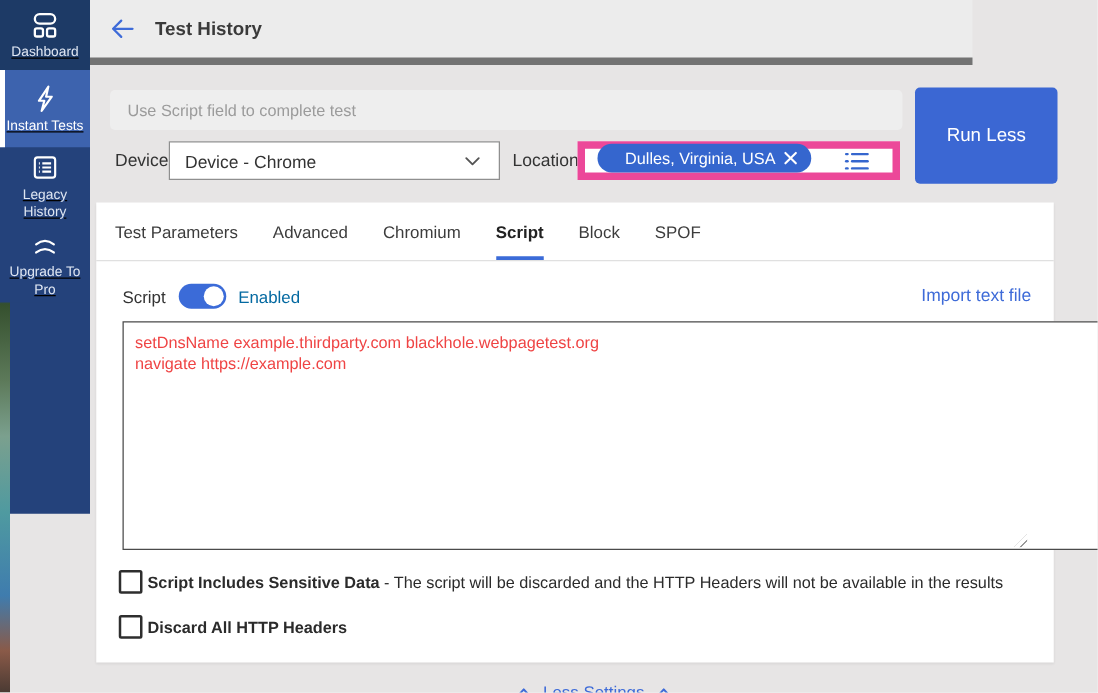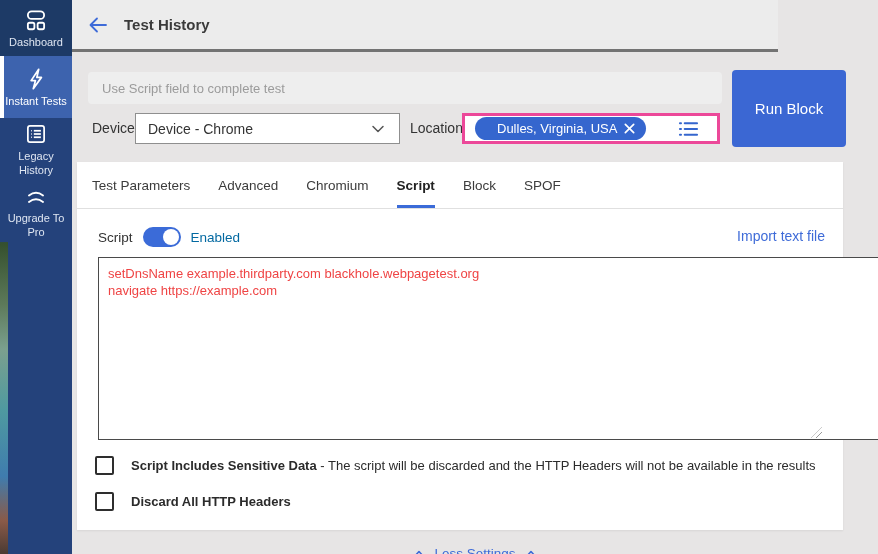--- a/index.html
+++ b/index.html
@@ -1,50 +1,50 @@
 <!DOCTYPE html>
 <html><head>
 <meta charset="utf-8">
 <style>
   * { margin:0; padding:0; box-sizing:border-box; }
   html,body { width:878px; height:554px; overflow:hidden; font-family:"Liberation Sans", sans-serif; background:#e7e5e5; position:relative; }
 
   
-  .sidebar { position:absolute; left:0; top:0; width:72px; height:554px; background:#24427b; z-index:5; }
+  .sidebar { position:absolute; left:0; top:0; width:72px; height:411px; background:#24427b; z-index:5;text-decoration:underline; }
   .sidebar .photo-strip { position:absolute; left:0; top:0; width:8px; height:554px;
     background:linear-gradient(180deg,#24427b 0%,#24427b 42%,#35502e 44%,#5d7a5a 55%,#7ba08e 63%,#4f9aa0 74%,#3f7cae 86%,#8a5a48 94%,#4a3a33 100%); }
   .nav-item { position:relative; width:72px; display:flex; flex-direction:column; align-items:center; justify-content:center; gap:3px; color:#dfe6f2; background:#24427b; }
   .nav-item .nav-label { font-size:11px; line-height:1.25; text-align:center; width:64px; }
   .nav-item.first { height:56px; background:#1d3a66; }
   .nav-item.active { height:62px; background:#3d63ae; box-shadow:inset 4px 0 0 #ffffff; color:#ffffff; }
   .nav-item.plain { height:62px; }
   .nav-icon { width:26px; height:26px; display:block; }
 
   
-  .header { position:absolute; left:72px; top:0; width:706px; height:52px; background:#ececec; border-bottom:3px solid #737373; display:flex; align-items:center; z-index:4; }
+  .header { position:absolute; left:72px; top:0; width:706px; height:52px; background:#ececec; border-bottom:6px solid #737373; display:flex; align-items:center; z-index:4; }
   .back-arrow { width:24px; height:24px; margin-left:14px; }
   .header-title { font-size:15px; color:#3a3a3a; margin-left:14px; }
 
   
   .main { position:absolute; left:72px; top:52px; width:806px; height:502px; background:#e7e5e5; }
 
   .script-field { position:absolute; left:16px; top:20px; width:634px; height:32px; background:#eeeeee; border:none; border-radius:4px; padding:0 14px; font-size:13px; color:#444; font-family:"Liberation Sans", sans-serif; }
   .script-field::placeholder { color:#9b9b9b; opacity:1; }
 
   .run-btn { position:absolute; left:660px; top:18px; width:114px; height:77px; background:#3b67d3; color:#ffffff; border:none; border-radius:4px; font-size:15px; font-family:"Liberation Sans", sans-serif; cursor:pointer; }
 
   .field-label { position:absolute; top:61px; height:31px; line-height:31px; font-size:14px; color:#333; }
   .device-label { left:20px; }
   .location-label { left:338px; }
 
   .device-select { position:absolute; left:63px; top:61px; width:265px; height:31px; background:#ffffff; border:1px solid #8f8f8f; display:flex; align-items:center; padding:0 12px; font-size:14px; color:#333; cursor:pointer; }
   .device-select .sel-text { flex:1; }
   .chev-down { width:18px; height:18px; }
 
-  .location-box { position:absolute; left:390px; top:61px; width:258px; height:31px; background:#ffffff; border:3px solid #ec4899; display:flex; align-items:center; padding:0 10px; }
+  .location-box { position:absolute; left:390px; top:61px; width:258px; height:31px; background:#ffffff; border:6px solid #ec4899; display:flex; align-items:flex-end; padding:0 10px; }
   .chip { display:flex; align-items:center; gap:6px; height:23px; background:#3566ce; color:#ffffff; border-radius:12px; padding:0 10px 0 22px; font-size:13px; cursor:default; }
   .chip-x { width:13px; height:13px; cursor:pointer; }
   .loc-list-icon { width:21px; height:18px; margin-left:auto; margin-right:8px; cursor:pointer; }
 
   
   .card { position:absolute; left:5px; top:110px; width:766px; height:368px; background:#ffffff; box-shadow:0 1px 2px rgba(0,0,0,0.07); }
   .tabbar { display:flex; gap:28px; padding-left:15px; height:47px; align-items:stretch; border-bottom:1px solid #e0e0e0; }
   .tab { display:flex; align-items:center; font-size:13.5px; color:#3c3c3c; cursor:pointer; border-bottom:3px solid transparent; padding-top:3px; }
   .tab.active { font-weight:bold; color:#222; border-bottom:3px solid #3b6bd8; }
 
@@ -53,21 +53,21 @@
   .toggle { position:relative; width:38px; height:20px; background:#3b6bd8; border-radius:10px; cursor:pointer; }
   .toggle .knob { position:absolute; right:2px; top:2px; width:16px; height:16px; border-radius:50%; background:#ffffff; }
   .toggle-state { font-size:13.5px; color:#0369a1; }
   .import-link { position:absolute; right:18px; top:66px; font-size:14px; color:#3e6bd8; text-decoration:none; cursor:pointer; }
 
   .script-area-wrap { position:absolute; left:21px; top:95px; width:726px; height:183px; }
   .script-area { width:835px; height:183px; border:1px solid #4a4a4a; resize:none; font-family:"Liberation Sans", sans-serif; font-size:13px; line-height:17px; color:#ef4444; padding:7px 9px; background:#ffffff; }
   .resize-grip { position:absolute; right:2px; bottom:2px; width:11px; height:11px; pointer-events:none;
     background:repeating-linear-gradient(135deg, transparent 0 3px, #9a9a9a 3px 4px); clip-path:polygon(100% 0, 100% 100%, 0 100%); }
 
-  .check-row { position:absolute; left:18px; display:flex; align-items:center; gap:17px; white-space:nowrap; }
+  .check-row { position:absolute; left:18px; display:flex; align-items:center; gap:4px; white-space:nowrap; }
   .check-row.r1 { top:294px; }
   .check-row.r2 { top:330px; }
   .checkbox { width:19px; height:19px; border:2px solid #2e2e2e; border-radius:2px; background:#ffffff; cursor:pointer; flex:0 0 auto; }
   .check-text { font-size:13px; color:#2b2b2b; }
   .check-text b { font-weight:bold; }
 
   .less-settings { position:absolute; left:0; width:806px; top:494px; display:flex; align-items:center; justify-content:center; gap:8px; color:#3e6bd8; font-size:13.5px; cursor:pointer; }
   .chev-up { width:14px; height:14px; }
 </style>
 </head>
@@ -119,21 +119,21 @@
     <line x1="20" y1="12" x2="5" y2="12"></line>
     <polyline points="11,5.5 4.5,12 11,18.5"></polyline>
   </svg>
   <h1 class="header-title">Test History</h1>
 </header>
 
 <main class="main">
 
   <input class="script-field" type="text" placeholder="Use Script field to complete test" style="">
 
-  <button class="run-btn">Run Block</button>
+  <button class="run-btn">Run Less</button>
 
   <span class="field-label device-label">Device</span>
 
   <div class="device-select">
     <span class="sel-text">Device - Chrome</span>
     <svg class="chev-down" viewBox="0 0 18 18" fill="none" stroke="#555" stroke-width="1.5" stroke-linecap="round" stroke-linejoin="round">
       <polyline points="4,6.5 9,11.5 14,6.5"></polyline>
     </svg>
   </div>
 

